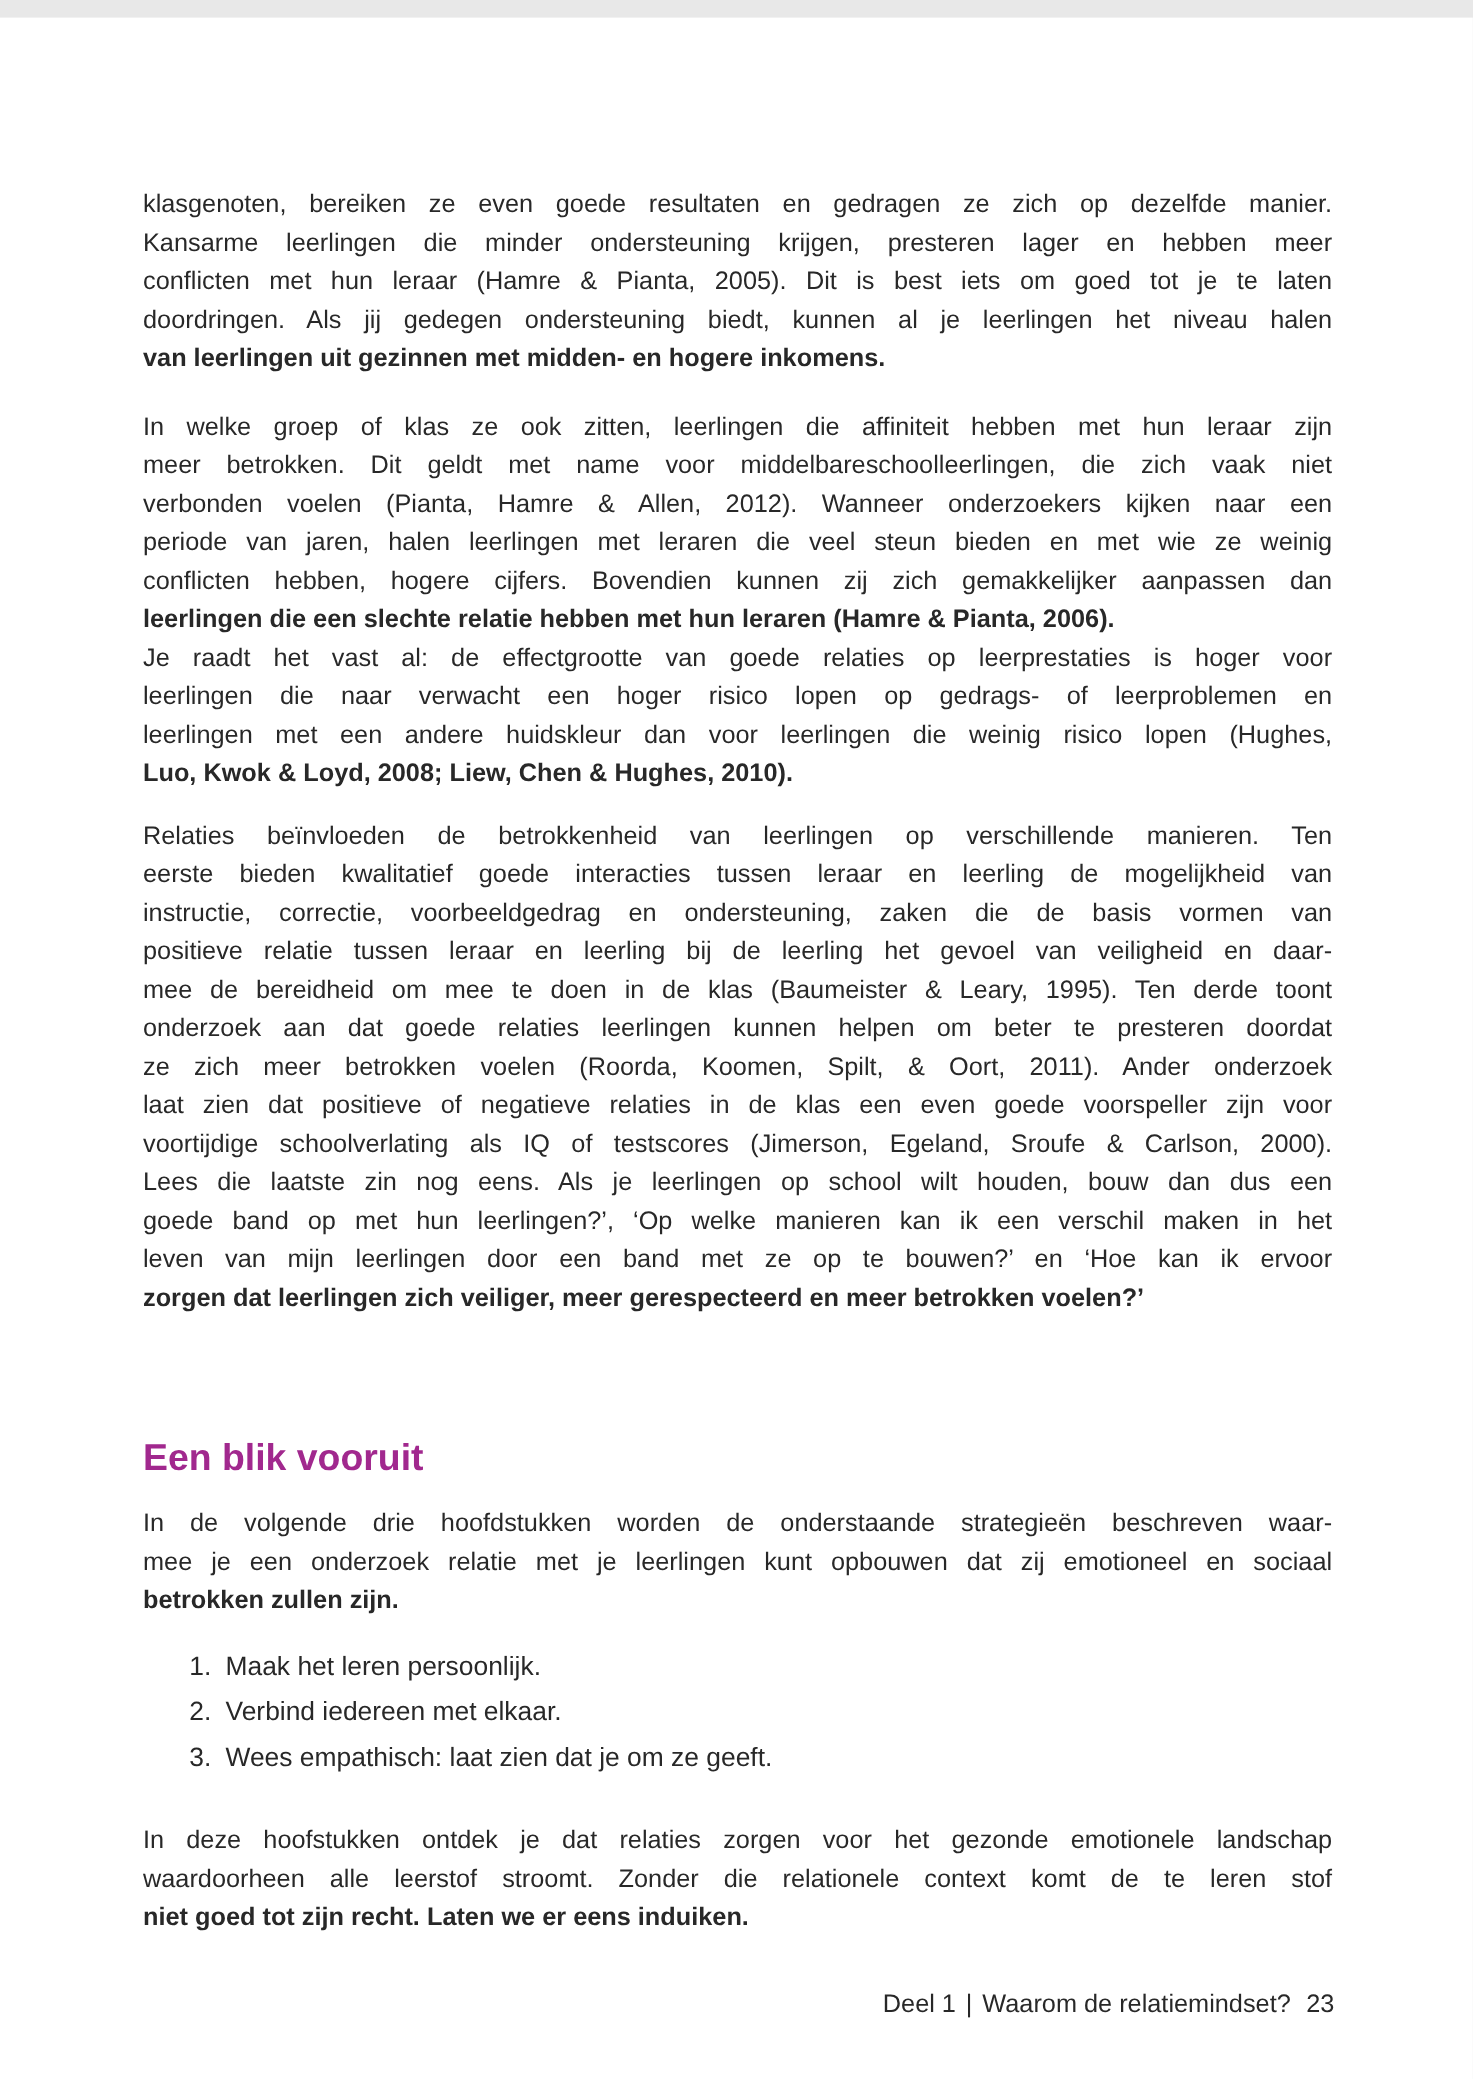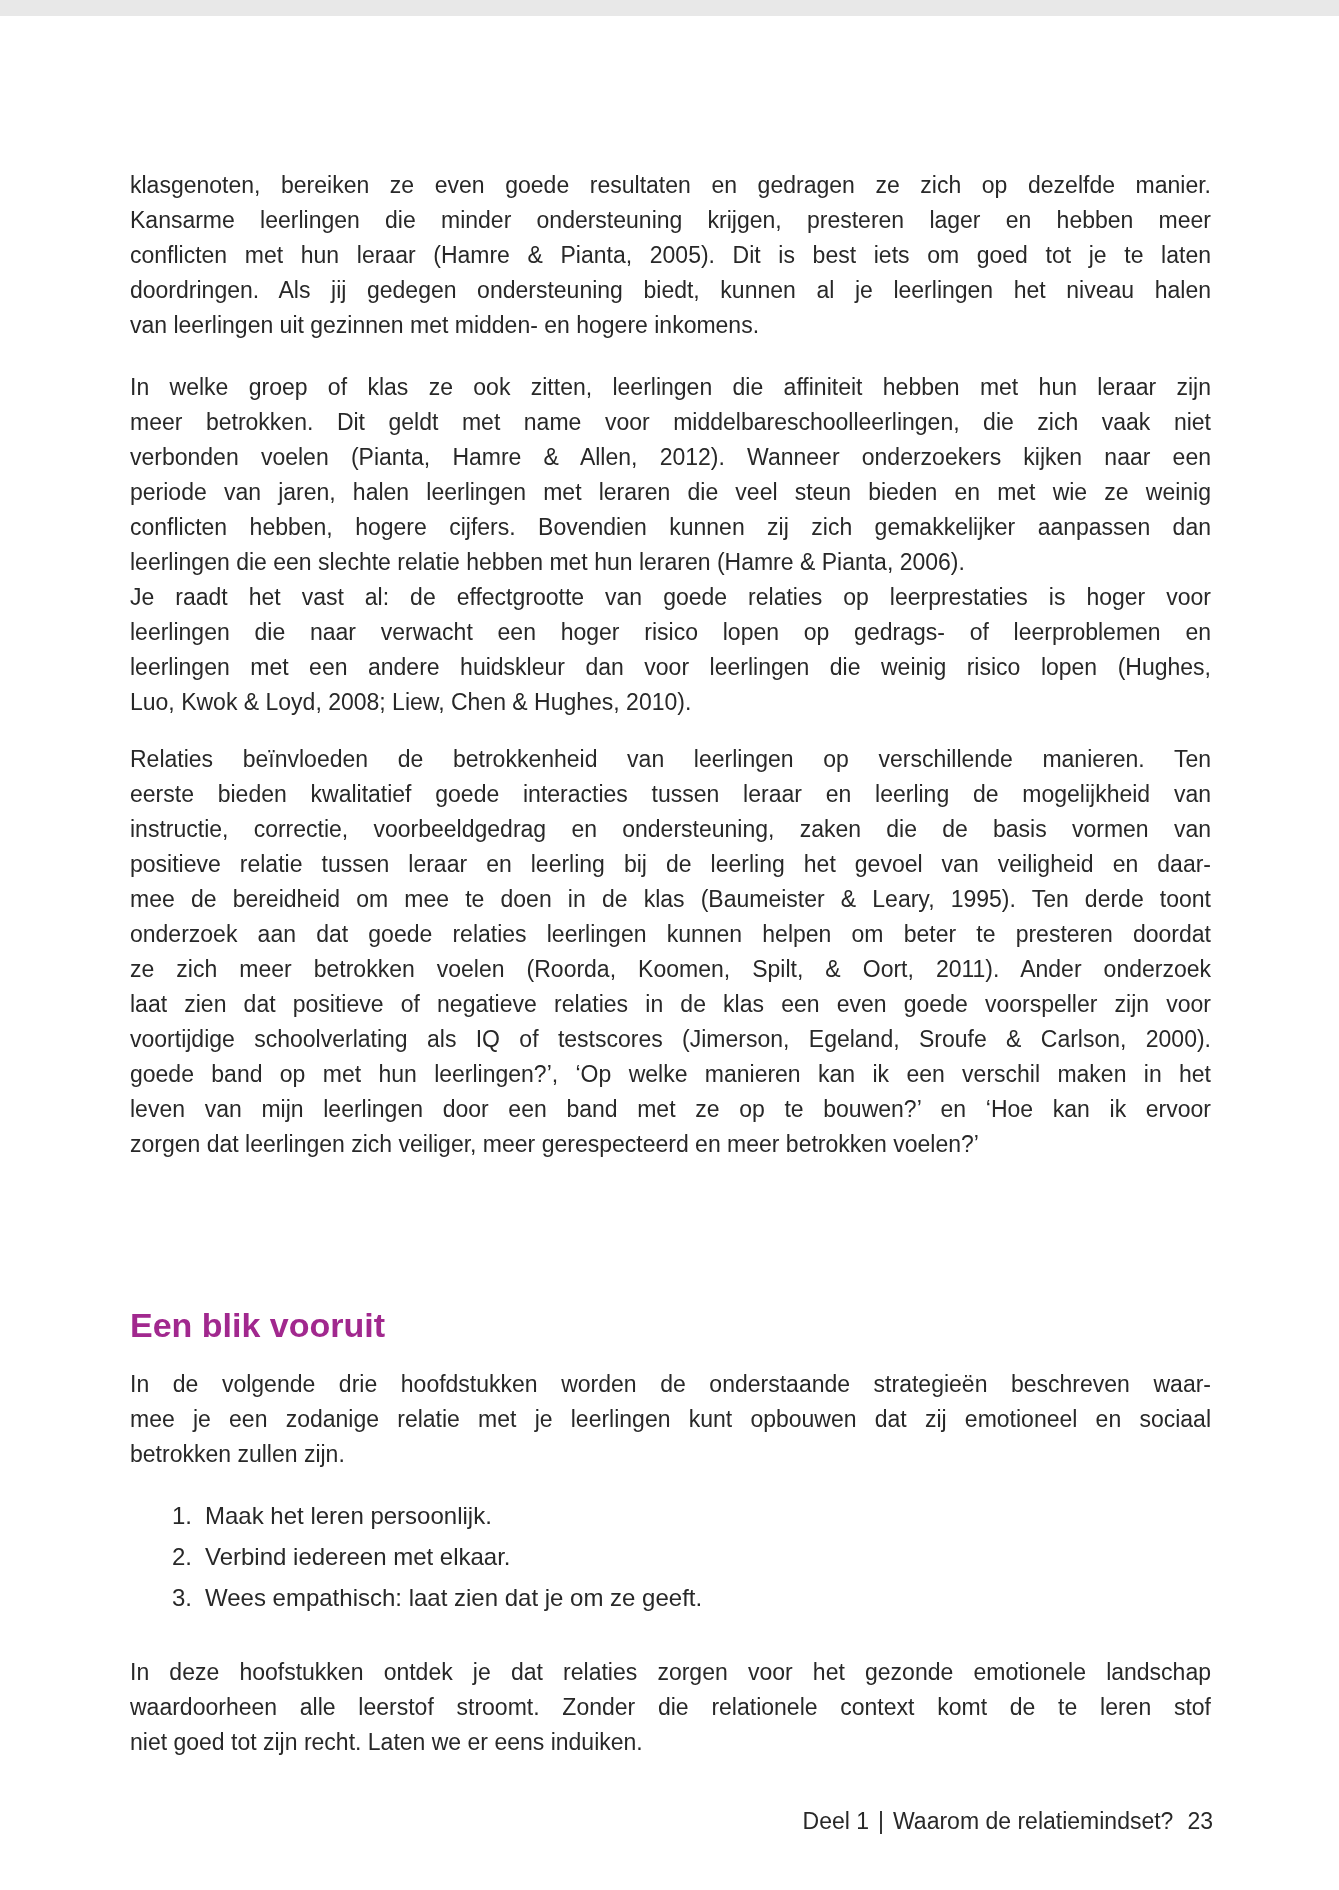--- a/index.html
+++ b/index.html
@@ -19,21 +19,21 @@
     left: 130px;
     width: 1081px;
     font-size: 23px;
     line-height: 35px;
   }
   .block .line {
     text-align: justify;
     text-align-last: justify;
     white-space: normal;
   }
-  .block .line:last-child { text-align-last: left; }
+  .block .line:last-child { text-align-last: left; font-weight: bold; }
 
   .section-heading {
     position: absolute;
     left: 130px;
     top: 1288px;
     width: 1081px;
     font-size: 34px;
     line-height: 42px;
     font-weight: bold;
   }
@@ -104,31 +104,32 @@
 
   <div class="line">Relaties beïnvloeden de betrokkenheid van leerlingen op verschillende manieren. Ten</div>
       <div class="line">eerste bieden kwalitatief goede interacties tussen leraar en leerling de mogelijkheid van</div>
       <div class="line">instructie, correctie, voorbeeldgedrag en ondersteuning, zaken die de basis vormen van</div>
       <div class="line">positieve relatie tussen leraar en leerling bij de leerling het gevoel van veiligheid en daar-</div>
       <div class="line">mee de bereidheid om mee te doen in de klas (Baumeister &amp; Leary, 1995). Ten derde toont</div>
       <div class="line">onderzoek aan dat goede relaties leerlingen kunnen helpen om beter te presteren doordat</div>
       <div class="line">ze zich meer betrokken voelen (Roorda, Koomen, Spilt, &amp; Oort, 2011). Ander onderzoek</div>
       <div class="line">laat zien dat positieve of negatieve relaties in de klas een even goede voorspeller zijn voor</div>
       <div class="line">voortijdige schoolverlating als IQ of testscores (Jimerson, Egeland, Sroufe &amp; Carlson, 2000).</div>
+      <div class="line">Lees die laatste zin nog eens. Als je leerlingen op school wilt houden, bouw dan dus een</div>
       <div class="line">goede band op met hun leerlingen?’, ‘Op welke manieren kan ik een verschil maken in het</div>
       <div class="line">leven van mijn leerlingen door een band met ze op te bouwen?’ en ‘Hoe kan ik ervoor</div>
       <div class="line">zorgen dat leerlingen zich veiliger, meer gerespecteerd en meer betrokken voelen?’</div>
     </div>
 
   <h2 class="section-heading" style="color:#a1288e">Een blik vooruit</h2>
 
   <div class="block" style="top:1351px">
 
   <div class="line">In de volgende drie hoofdstukken worden de onderstaande strategieën beschreven waar-</div>
-      <div class="line">mee je een zodanige relatie met je leerlingen kunt opbouwen dat zij emotioneel en sociaal</div>
+      <div class="line">mee je een onderzoek relatie met je leerlingen kunt opbouwen dat zij emotioneel en sociaal</div>
       <div class="line">betrokken zullen zijn.</div>
     </div>
 
   <div class="list">
 
   <div class="list-item">
       <span class="num">1.</span>
       <span class="txt">Maak het leren persoonlijk.</span>
     </div>
       <div class="list-item">

